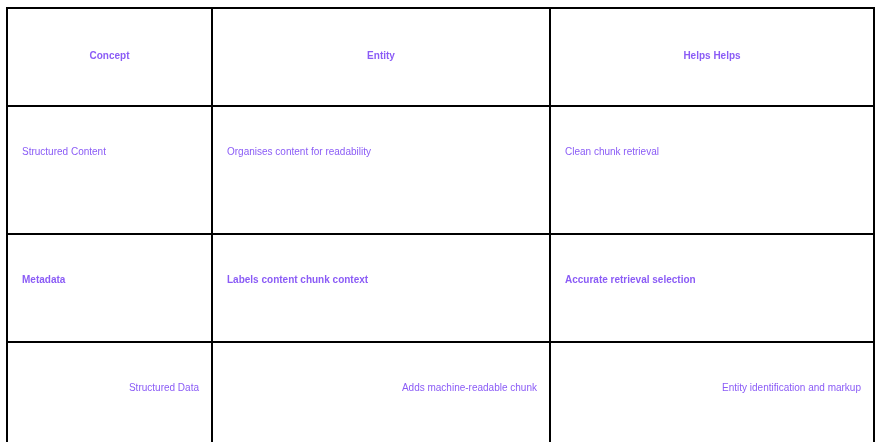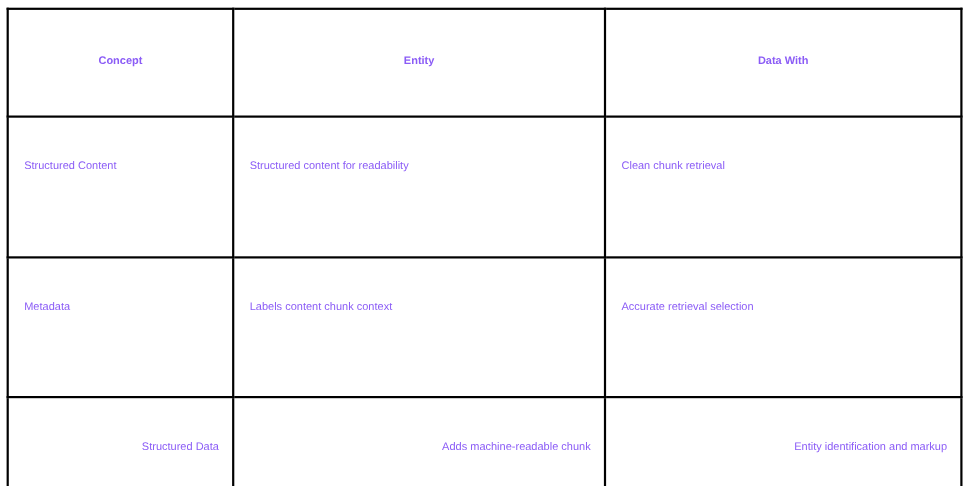--- a/index.html
+++ b/index.html
@@ -47,47 +47,47 @@
     font-weight: bold;
     text-align: center;
     padding: 33px 10px 10px 10px;
   }
   table.concept-table tbody td {
     font-weight: normal;
     text-align: left;
     padding: 31px 12px 10px 14px;
   }
   table.concept-table tbody tr.row-1 td { height: 128px; }
-  table.concept-table tbody tr.row-2 td { height: 127px; }
+  table.concept-table tbody tr.row-2 td { height: 108px; font-weight: bold; }
   table.concept-table tbody tr.row-3 td { height: 115px; text-align: right; }
 </style>
 </head>
 <body>
 
 <div id="page">
 
   <table class="concept-table">
     <colgroup>
       <col class="c1">
       <col class="c2">
       <col class="c3">
     </colgroup>
 
     <thead>
       <tr>
         <th>Concept</th>
         <th>Entity</th>
-        <th>Data With</th>
+        <th>Helps Helps</th>
       </tr>
     </thead>
 
     <tbody>
       <tr class="row-1">
         <td>Structured Content</td>
-        <td>Structured content for readability</td>
+        <td>Organises content for readability</td>
         <td>Clean chunk retrieval</td>
       </tr>
       <tr class="row-2">
         <td>Metadata</td>
         <td>Labels content chunk context</td>
         <td>Accurate retrieval selection</td>
       </tr>
       <tr class="row-3">
         <td>Structured Data</td>
         <td>Adds machine-readable chunk</td>

